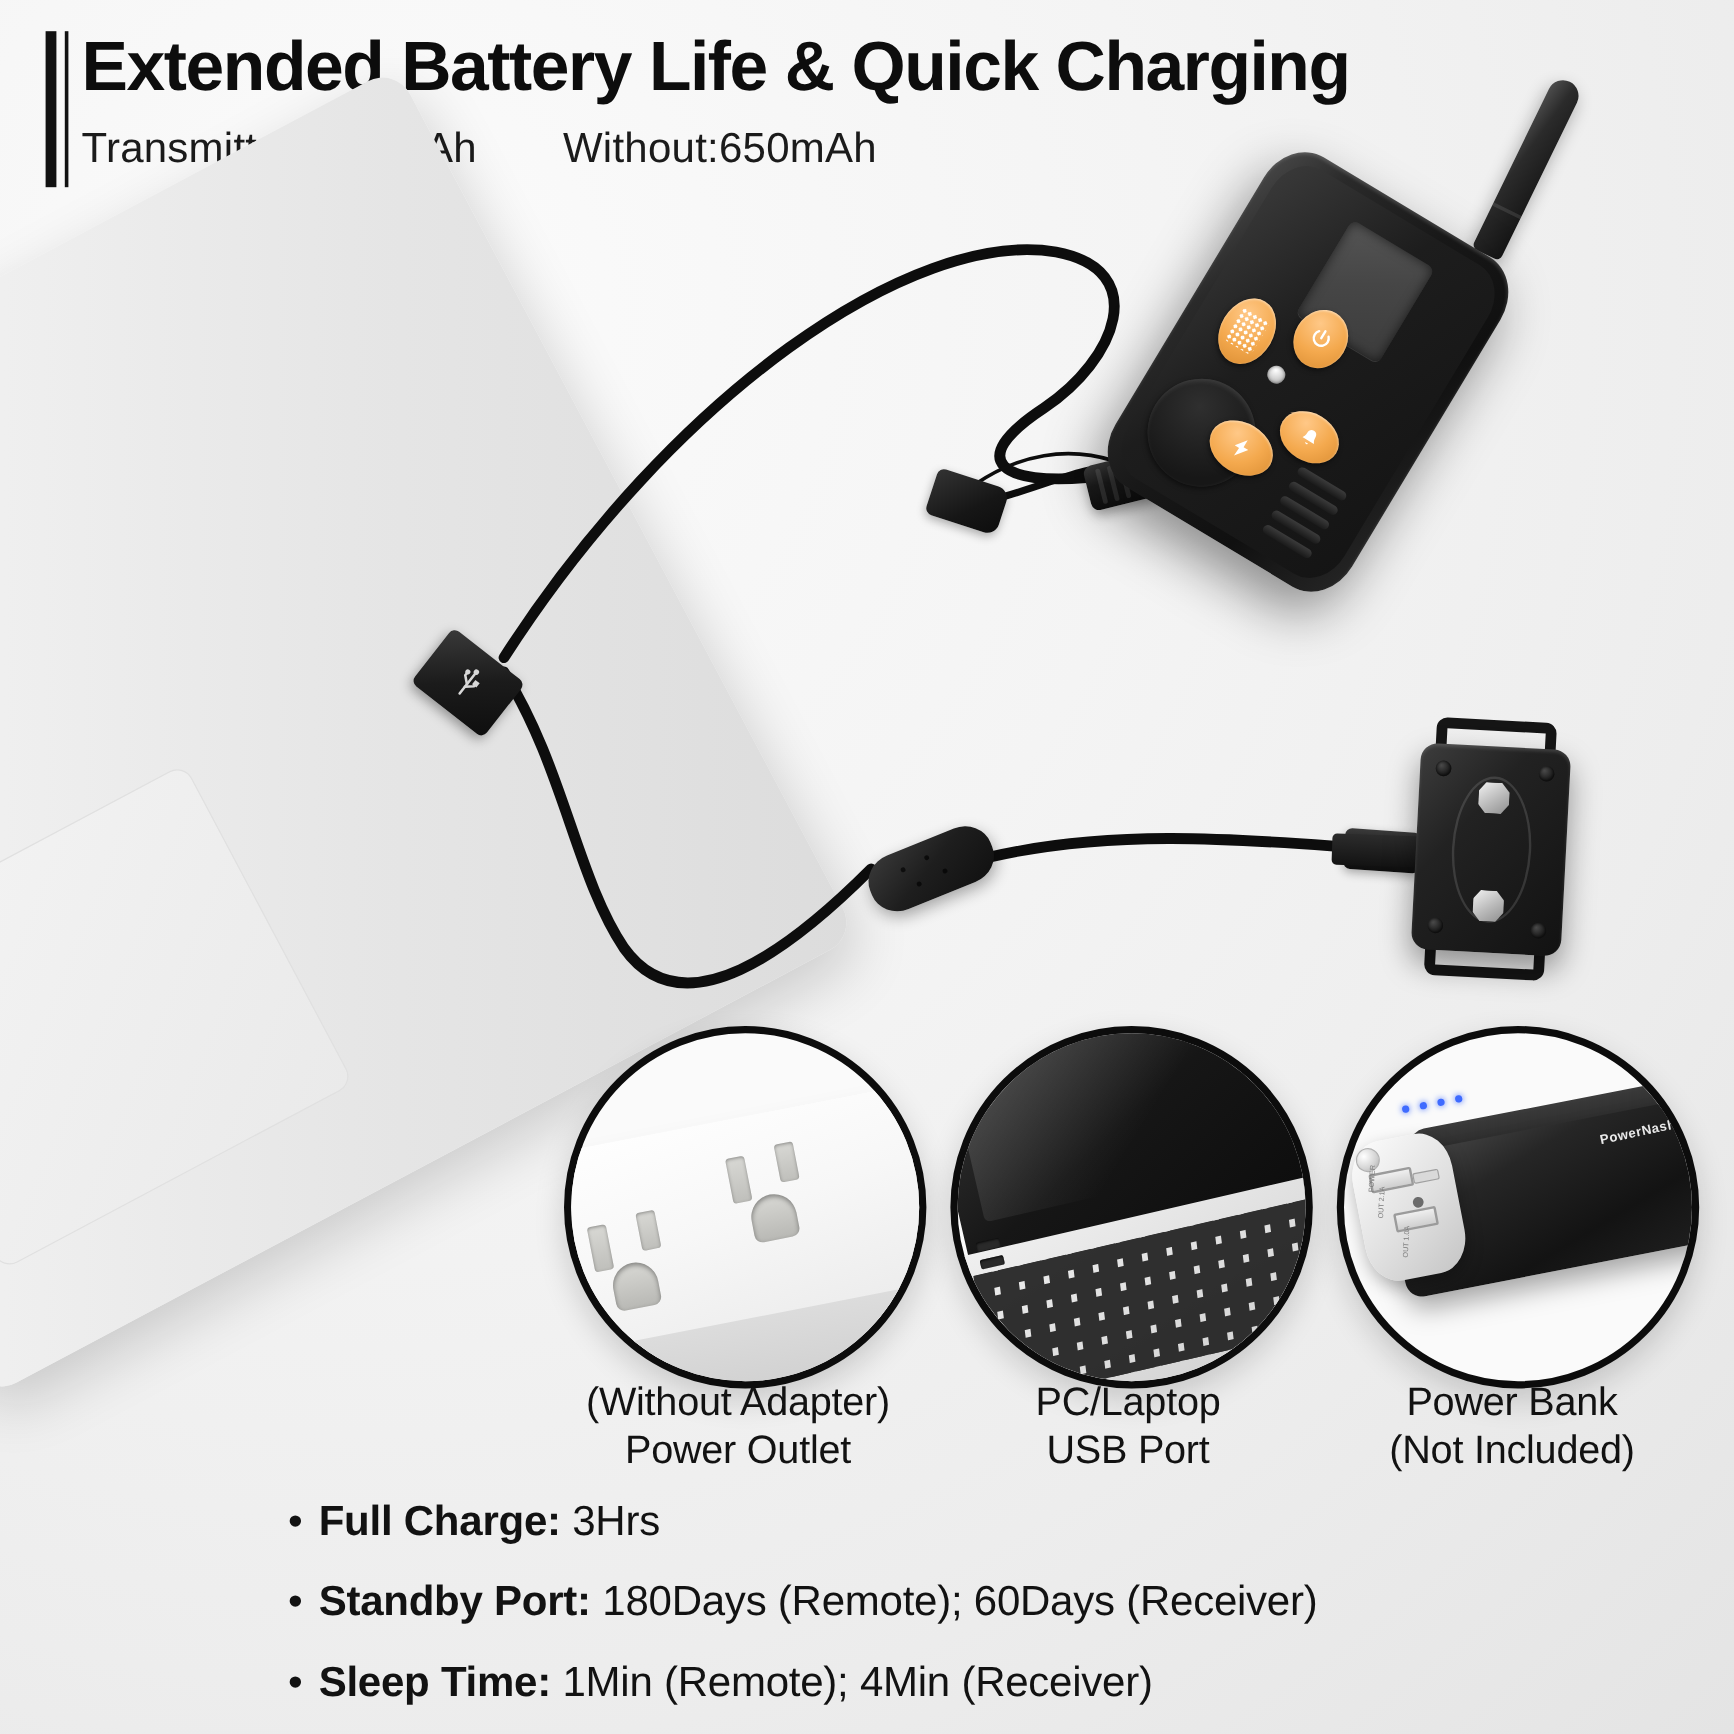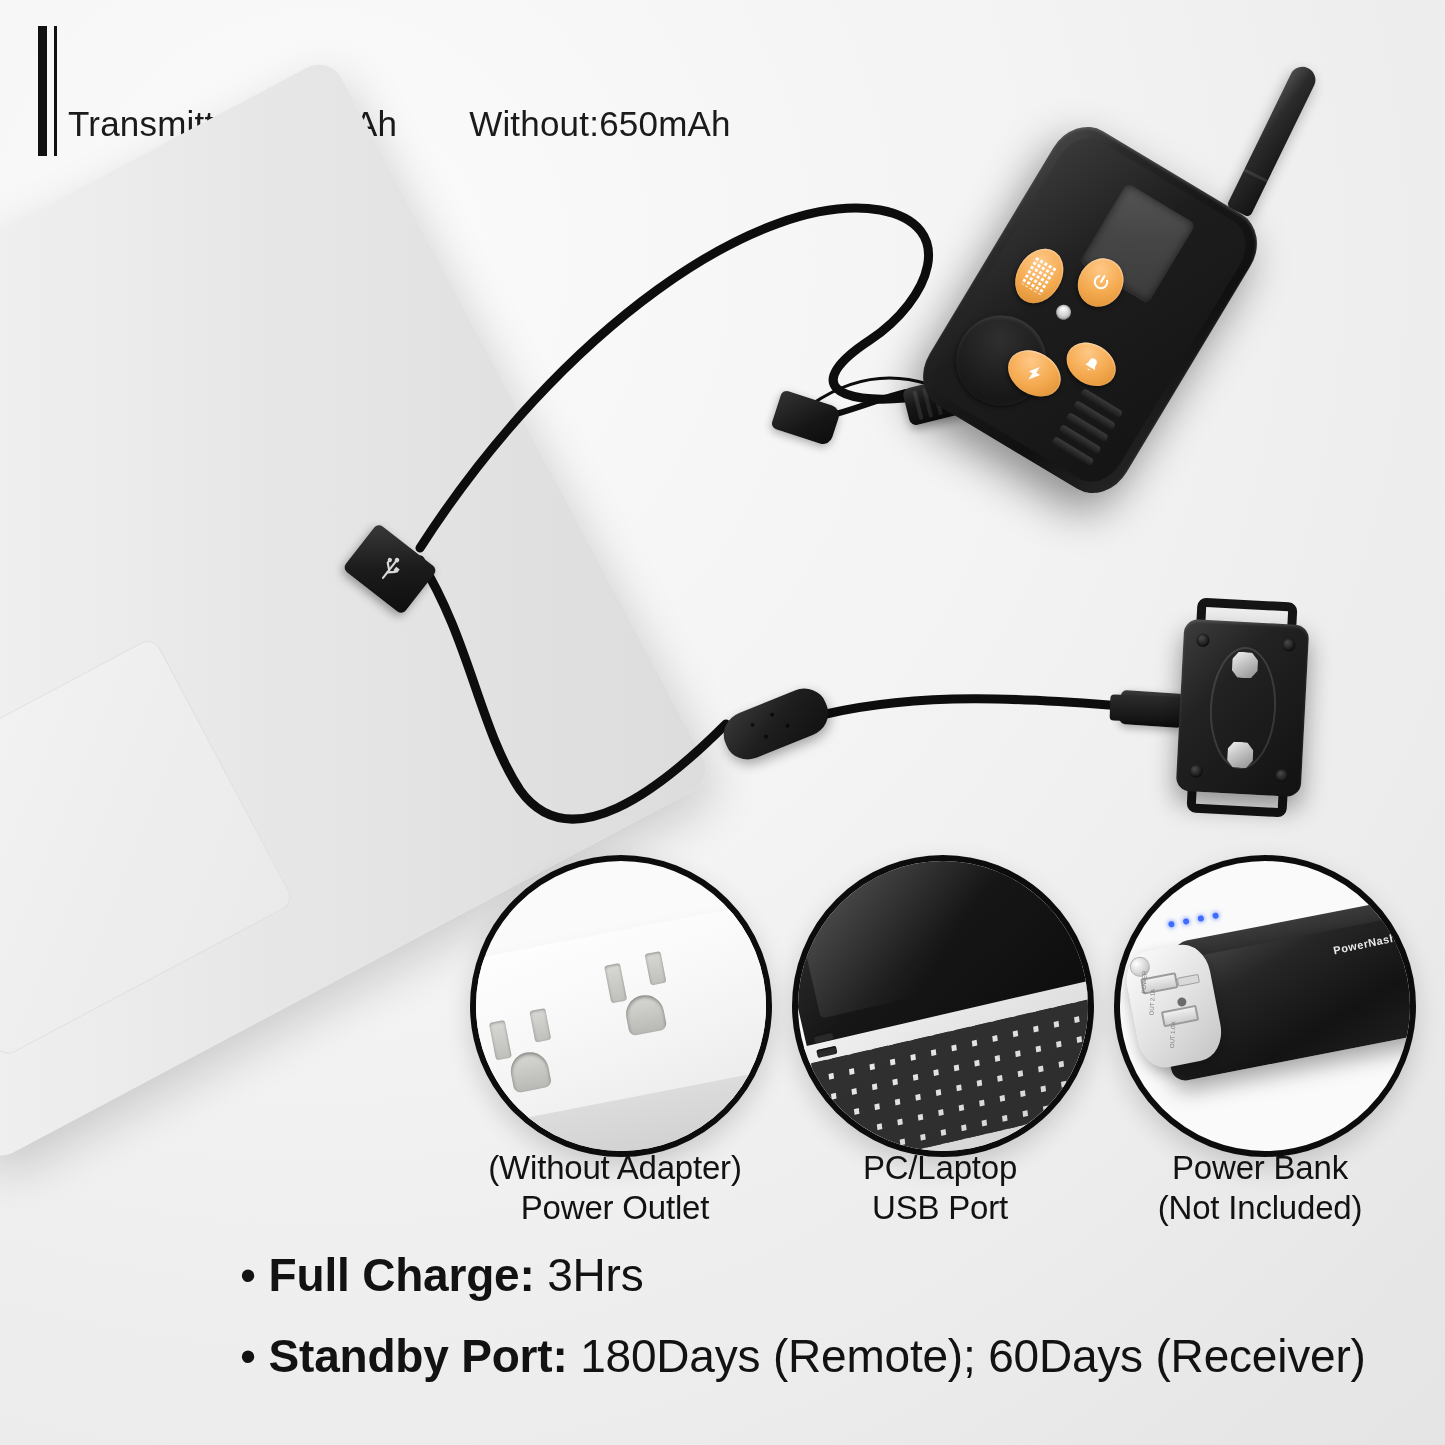--- a/index.html
+++ b/index.html
@@ -312,34 +312,35 @@
   .cap{
     position:absolute;width:320px;text-align:center;
     font-size:33px;color:#121212;line-height:1.22;letter-spacing:-.2px;
   }
   .cap.c1{left:455px;top:1148px;}
   .cap.c2{left:780px;top:1148px;}
   .cap.c3{left:1100px;top:1148px;}
 
   
   .bullets{position:absolute;left:240px;top:1248px;width:1160px;}
-  .bullet{font-size:46px;color:#121212;margin-bottom:27px;white-space:nowrap;letter-spacing:-.2px;}
+  .bullet{font-size:35px;color:#121212;margin-bottom:27px;white-space:nowrap;letter-spacing:-.2px;}
   .bullet .dot{display:inline-block;width:16px;}
   .bullet b{font-weight:bold;}
   .bullet span.val{font-weight:normal;}
 </style>
 </head>
 <body>
 
 <div id="stage">
 
   <div class="hdr-bars">
     <i></i>
     <i class="thin"></i>
   </div>
+  <div class="title">Extended Battery Life &amp; Quick Charging</div>
   <div class="subtitle">
     <span>Transmitter: 300mAh</span>
     <span class="gap"></span>
     <span>Without:650mAh</span>
   </div>
 
   <div class="laptop">
     <div class="lap-body"></div>
     <div class="keys">
       
@@ -528,15 +529,20 @@
     <div class="bullet">
       <span class="dot">•</span>
       <b>Full Charge:</b>
       <span class="val">3Hrs</span>
     </div>
     <div class="bullet">
       <span class="dot">•</span>
       <b>Standby Port:</b>
       <span class="val">180Days (Remote); 60Days (Receiver)</span>
     </div>
+    <div class="bullet">
+      <span class="dot">•</span>
+      <b>Sleep Time:</b>
+      <span class="val">1Min (Remote); 4Min (Receiver)</span>
+    </div>
   </div>
 
 </div>
 
 </body></html>

